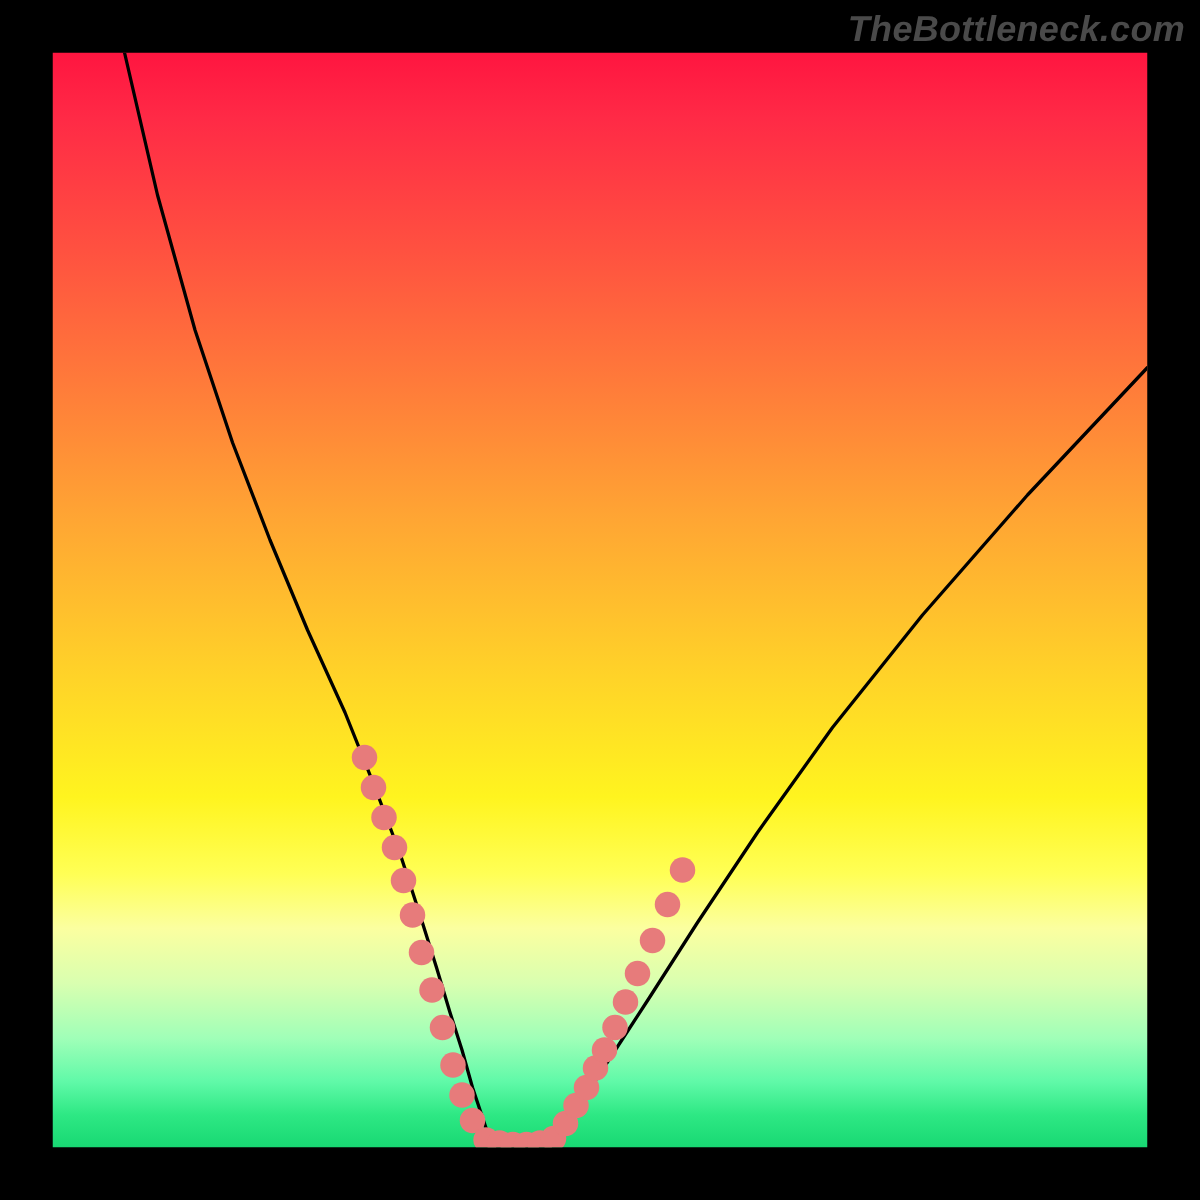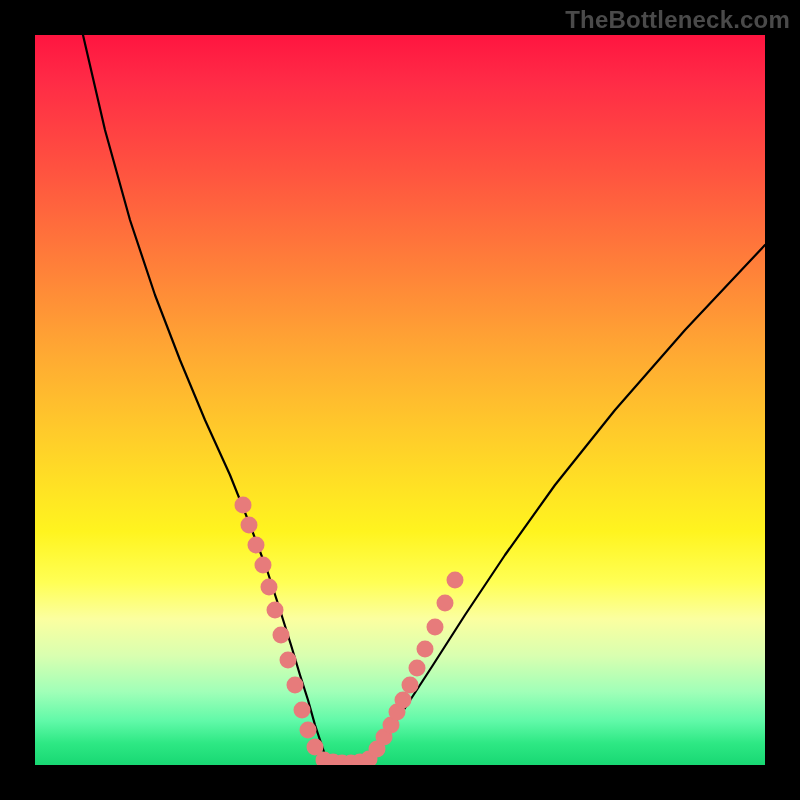--- a/index.html
+++ b/index.html
@@ -53,20 +53,21 @@
   }
   .watermark {
     position: absolute;
     top: 6px;
     right: 10px;
     color: #4a4a4a;
     font-size: 24px;
     font-weight: 600;
     letter-spacing: 0.2px;
     user-select: none;
+    font-style: italic;
   }
   svg.curves {
     position: absolute;
     left: 0;
     top: 0;
     width: 100%;
     height: 100%;
   }
 </style>
 </head>

